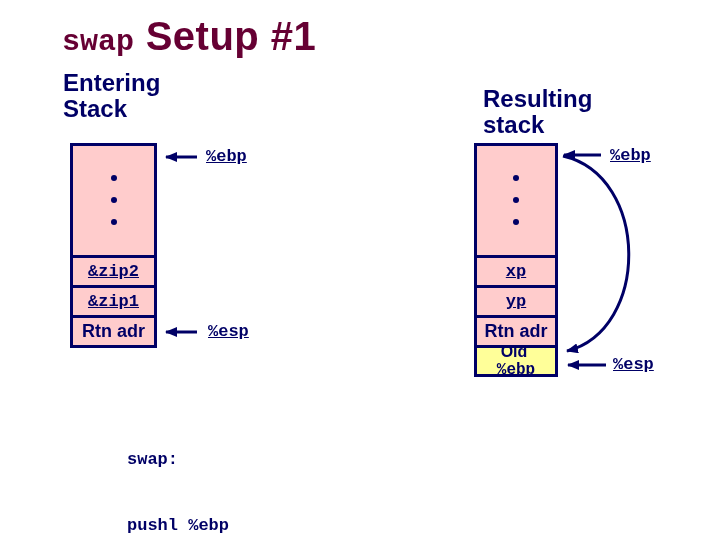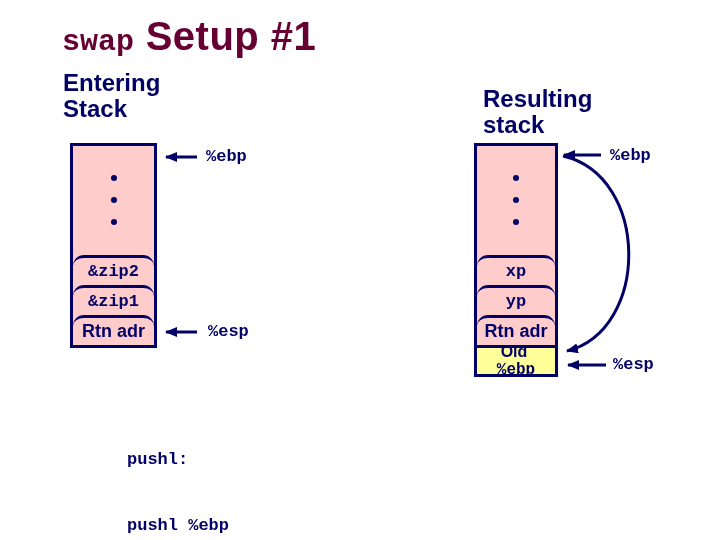--- a/index.html
+++ b/index.html
@@ -11,21 +11,21 @@
   * { margin: 0; padding: 0; box-sizing: border-box; }
   html, body { background: #ffffff; }
   body { width: 720px; height: 540px; overflow: hidden; }
   .slide {
     position: relative;
     width: 648px;
     height: 540px;
     background: #ffffff;
     font-family: "Liberation Sans", "DejaVu Sans", sans-serif;
   }
-  .mono { font-family: "Liberation Mono", "DejaVu Sans Mono", monospace; }
+  .mono { font-family: "Liberation Mono", "DejaVu Sans Mono", monospace; text-decoration: underline; }
   .sans { font-family: "Liberation Sans", "DejaVu Sans", sans-serif; }
 
   
   .title {
     position: absolute;
     left: 62px;
     top: 14px;
     white-space: nowrap;
     color: var(--title);
     font-weight: bold;
@@ -83,21 +83,20 @@
     flex: 0 0 30px;
     height: 30px;
     border-top: 3px solid var(--navy);
     display: flex;
     align-items: center;
     justify-content: center;
     color: var(--navy);
     font-weight: bold;
     font-size: 17px;
     white-space: nowrap;
-    border-radius: 11px;
   }
   .stack-cell.sans { font-size: 18px; }
 
   .old-ebp-cell {
     position: absolute;
     left: 474px;
     top: 345px;
     width: 84px;
     height: 32px;
     border: 3px solid var(--navy);
@@ -212,19 +211,19 @@
       </marker>
     </defs>
     <line class="arrow-line" x1="197" y1="157" x2="166" y2="157" marker-end="url(#arrowhead)"></line>
     <line class="arrow-line" x1="197" y1="332" x2="166" y2="332" marker-end="url(#arrowhead)"></line>
     <line class="arrow-line" x1="601" y1="155" x2="564" y2="155" marker-end="url(#arrowhead)"></line>
     <line class="arrow-line" x1="606" y1="365" x2="568" y2="365" marker-end="url(#arrowhead)"></line>
     <path class="arrow-line" d="M 563,156 C 650,176 650,330 567,351" marker-end="url(#arrowhead)"></path>
   </svg>
 
   <div class="code">
-    <div>pushl:</div>
+    <div>swap:</div>
     <div><span class="underline">pushl %ebp</span></div>
     
     
   </div>
 
 </div>
 
 </body></html>

